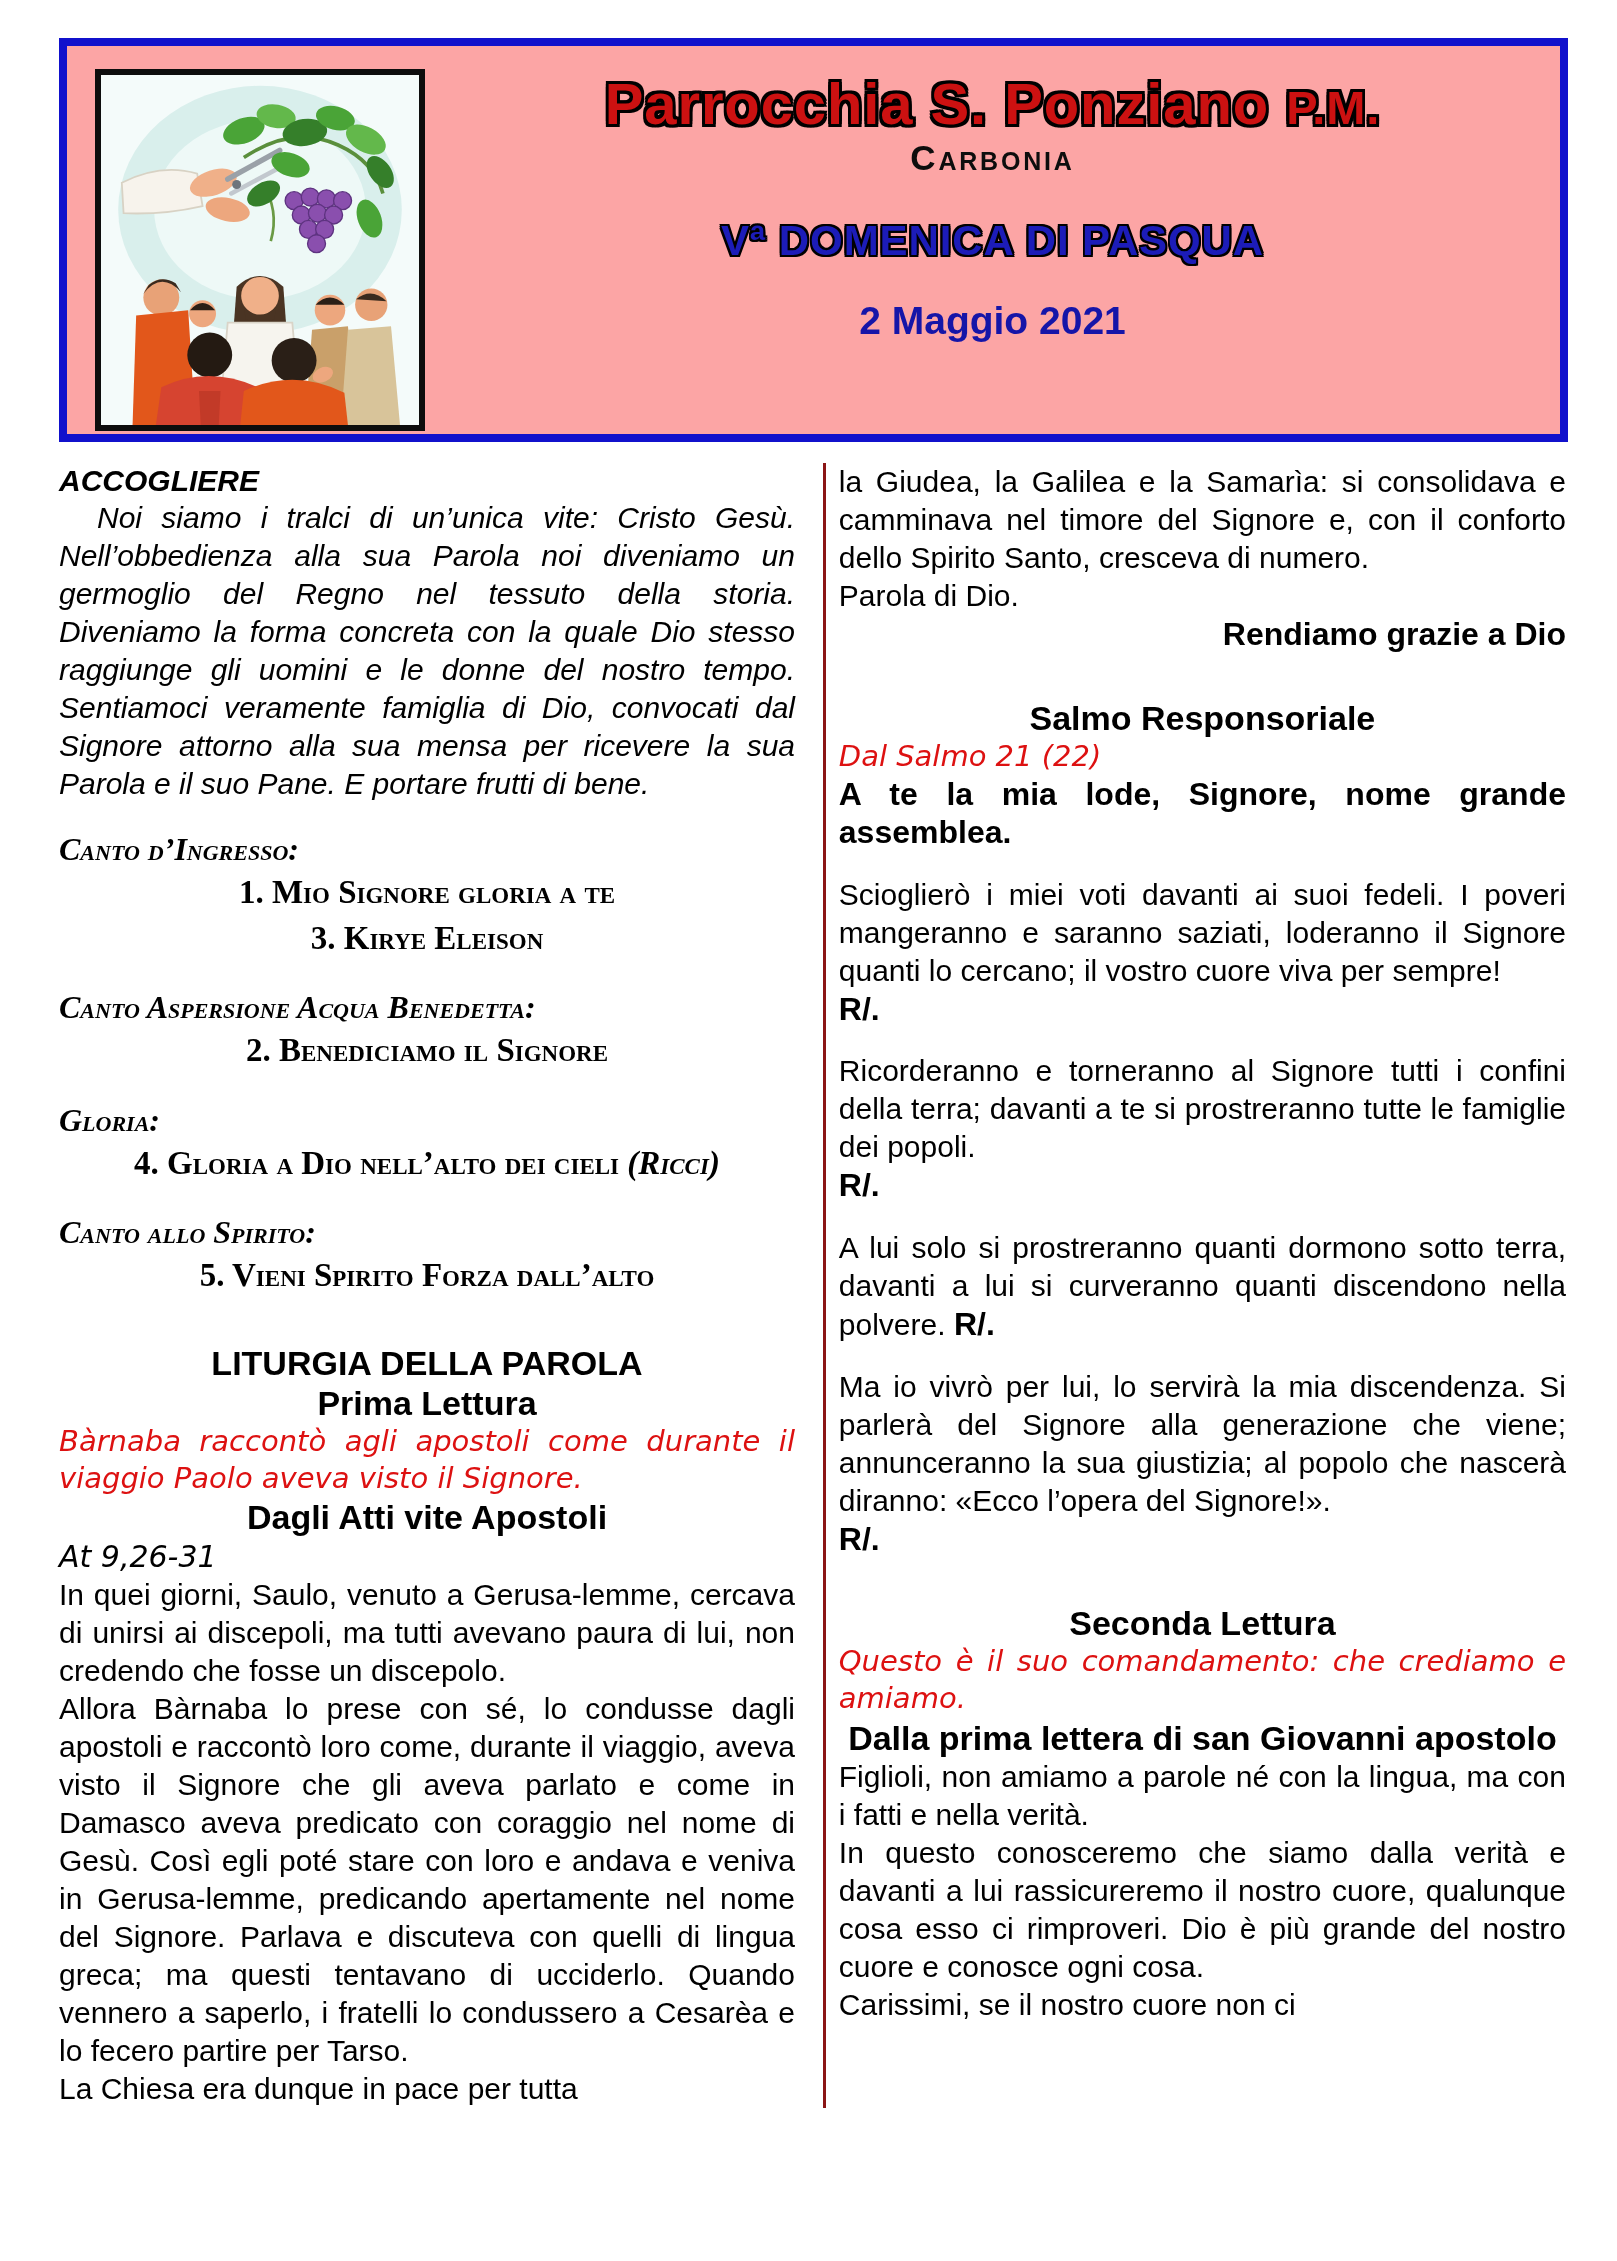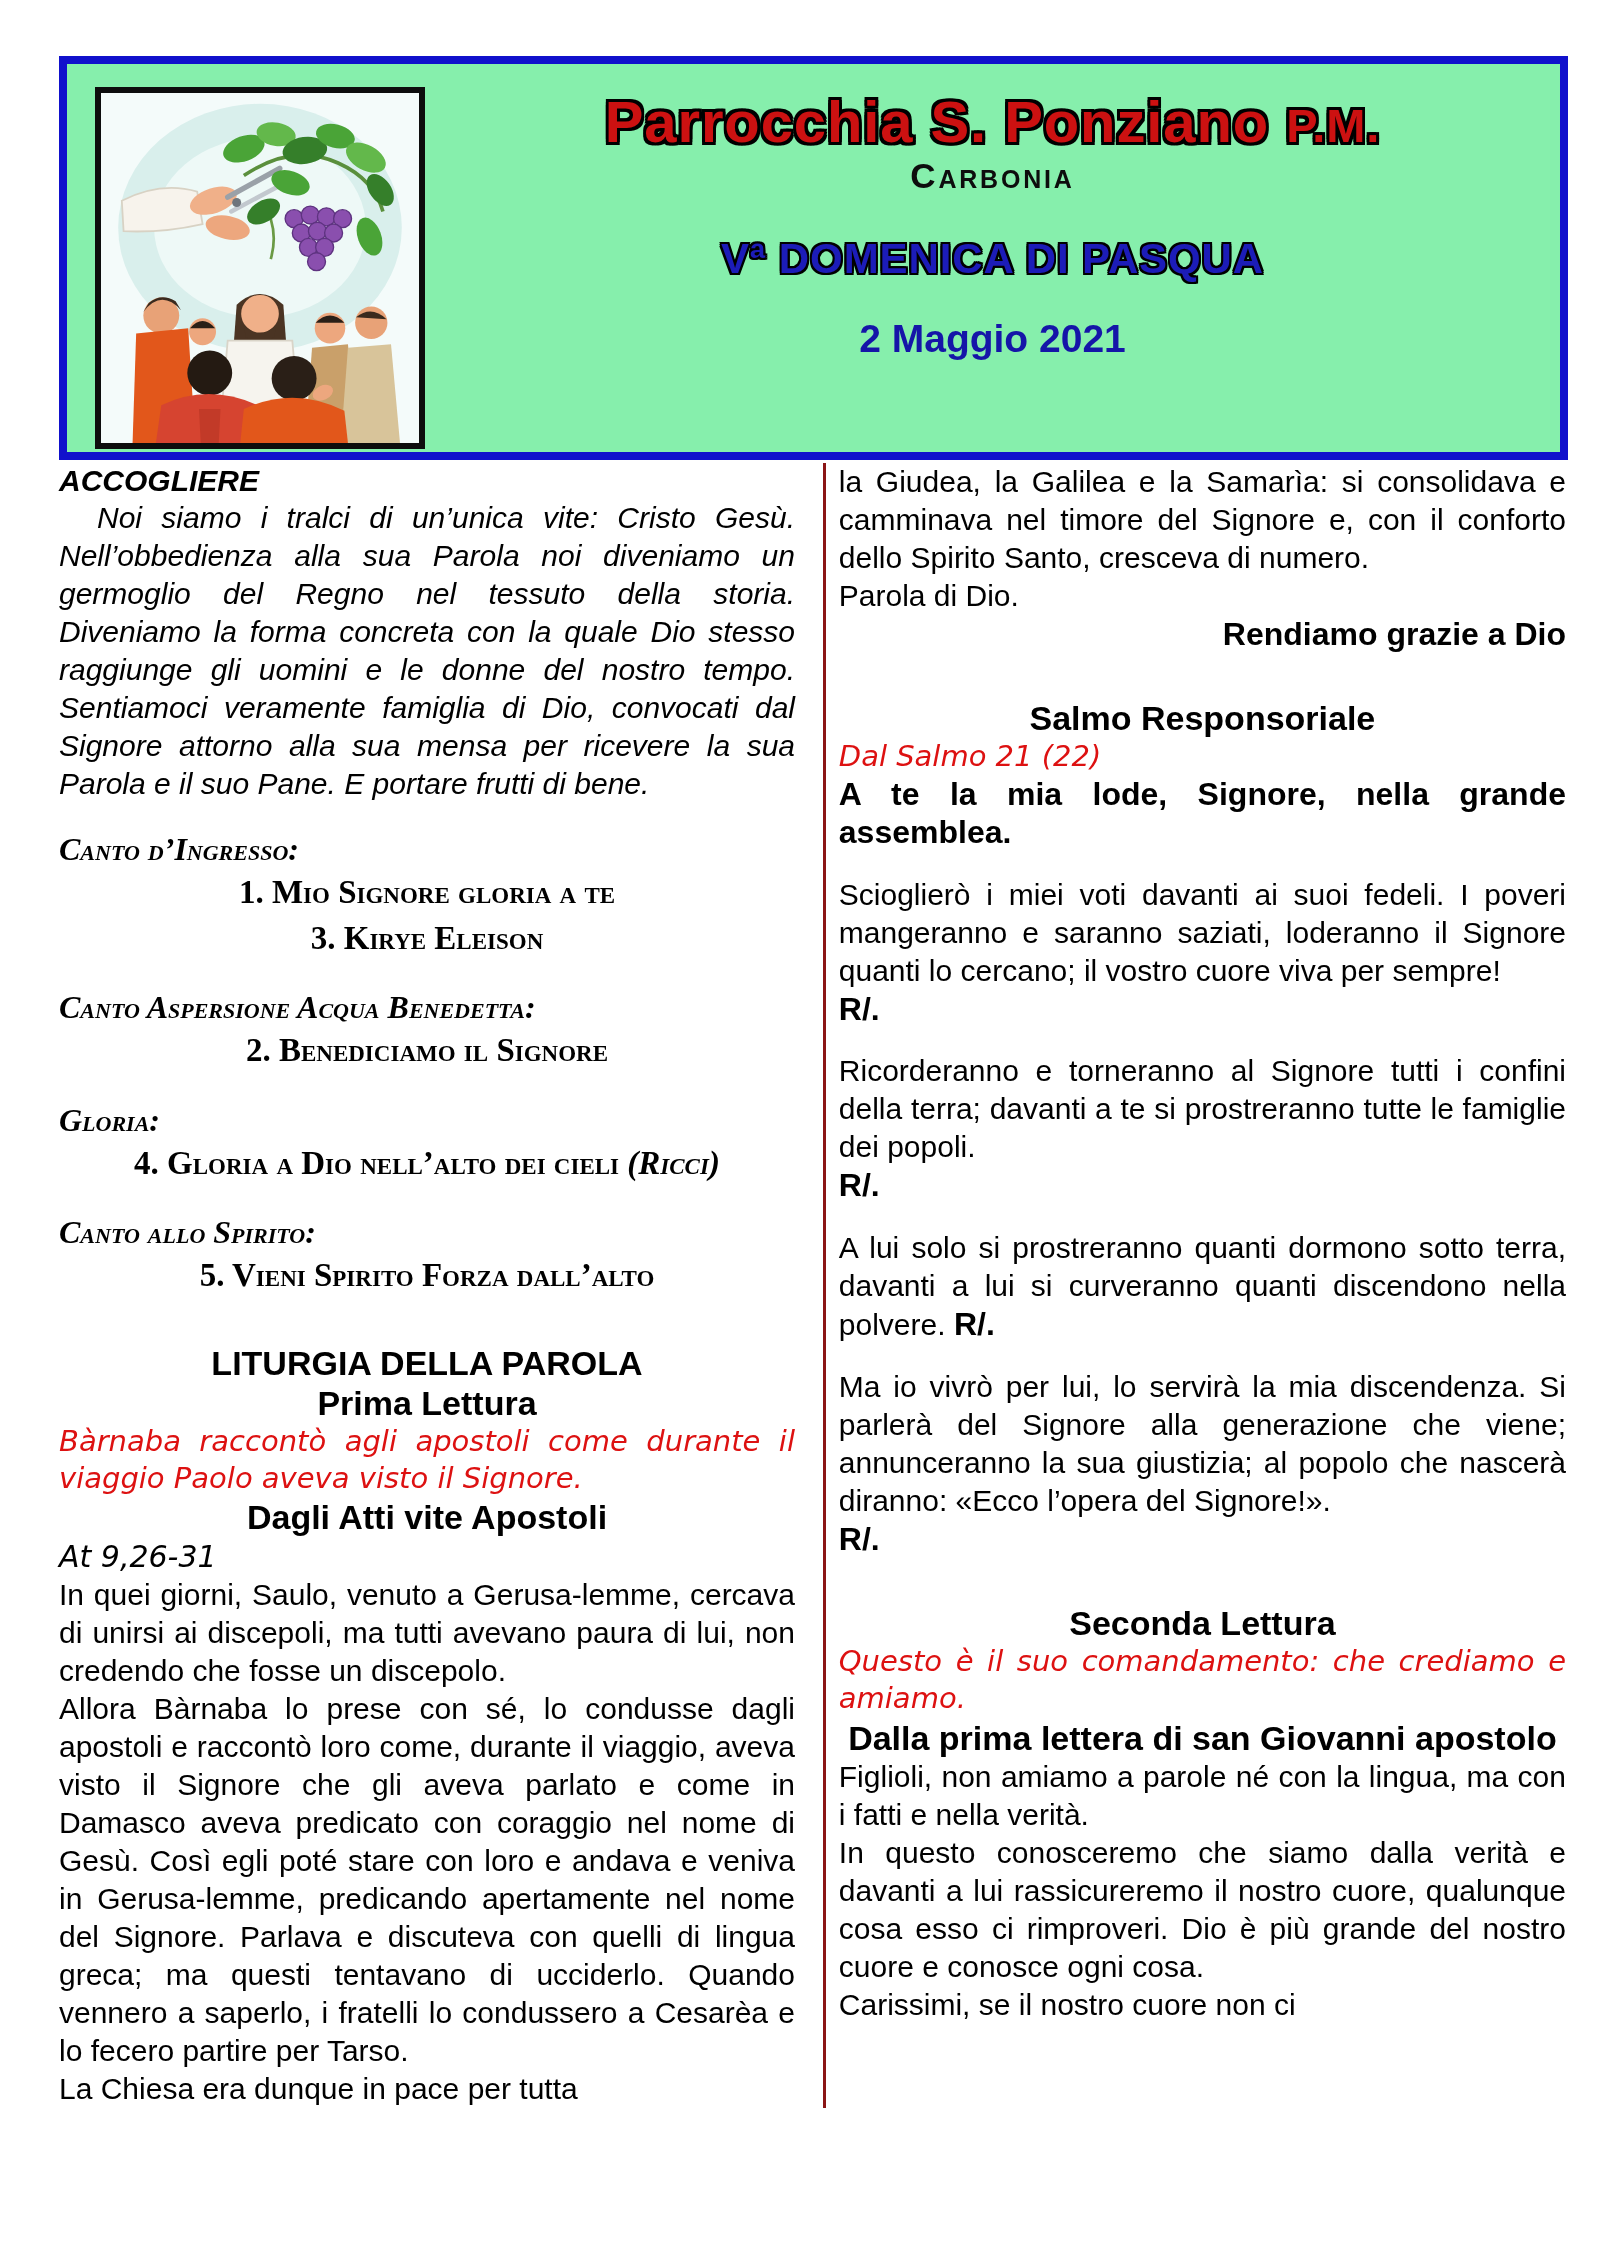--- a/index.html
+++ b/index.html
@@ -9,22 +9,21 @@
     background:#ffffff;
     font-family:"Liberation Sans",sans-serif;
     color:#000;
     overflow:hidden;
   }
   
   .header-box{
     position:absolute;left:59px;top:38px;
     width:1493px;height:388px;
     border:8.5px solid #1111cc;
-    background:#86efac;
-    margin-top:18px;
+    background:#fca5a5;
   }
   .header-image-frame{
     position:absolute;left:28px;top:22.6px;
     width:318px;height:350px;
     border:6.6px solid #0d0d0d;
     background:#f4fbfa;
     overflow:hidden;
   }
   .header-image-frame svg{display:block;width:100%;height:100%;}
   .header-text{
@@ -219,21 +218,21 @@
 
     <div class="divider"></div>
 
     <div class="col right">
       <p class="para">la Giudea, la Galilea e la Samarìa: si consolidava e camminava nel timore del Signore e, con il conforto dello Spirito Santo, cresceva di numero.</p>
       <div class="bold-line" style="font-weight:normal;">Parola di Dio.</div>
       <div class="bold-line" style="font-size:32px;text-align:right;">Rendiamo grazie a Dio</div>
 
       <div class="h-bold mt">Salmo Responsoriale</div>
       <div class="red-italic" style="text-align:left;">Dal Salmo 21 (22)</div>
-      <p class="para" style="font-weight:bold;font-size:32px;">A te la mia lode, Signore, nella grande assemblea.</p>
+      <p class="para" style="font-weight:bold;font-size:32px;">A te la mia lode, Signore, nome grande assemblea.</p>
 
       <div class="stanza">
         <p class="para">Scioglierò i miei voti davanti ai suoi fedeli. I poveri mangeranno e saranno saziati, loderanno il Signore quanti lo cercano; il vostro cuore viva per sempre!</p>
         <div class="response">R/.</div>
       </div>
       <div class="stanza">
         <p class="para">Ricorderanno e torneranno al Signore tutti i confini della terra; davanti a te si prostreranno tutte le famiglie dei popoli.</p>
         <div class="response">R/.</div>
       </div>
       <div class="stanza">

